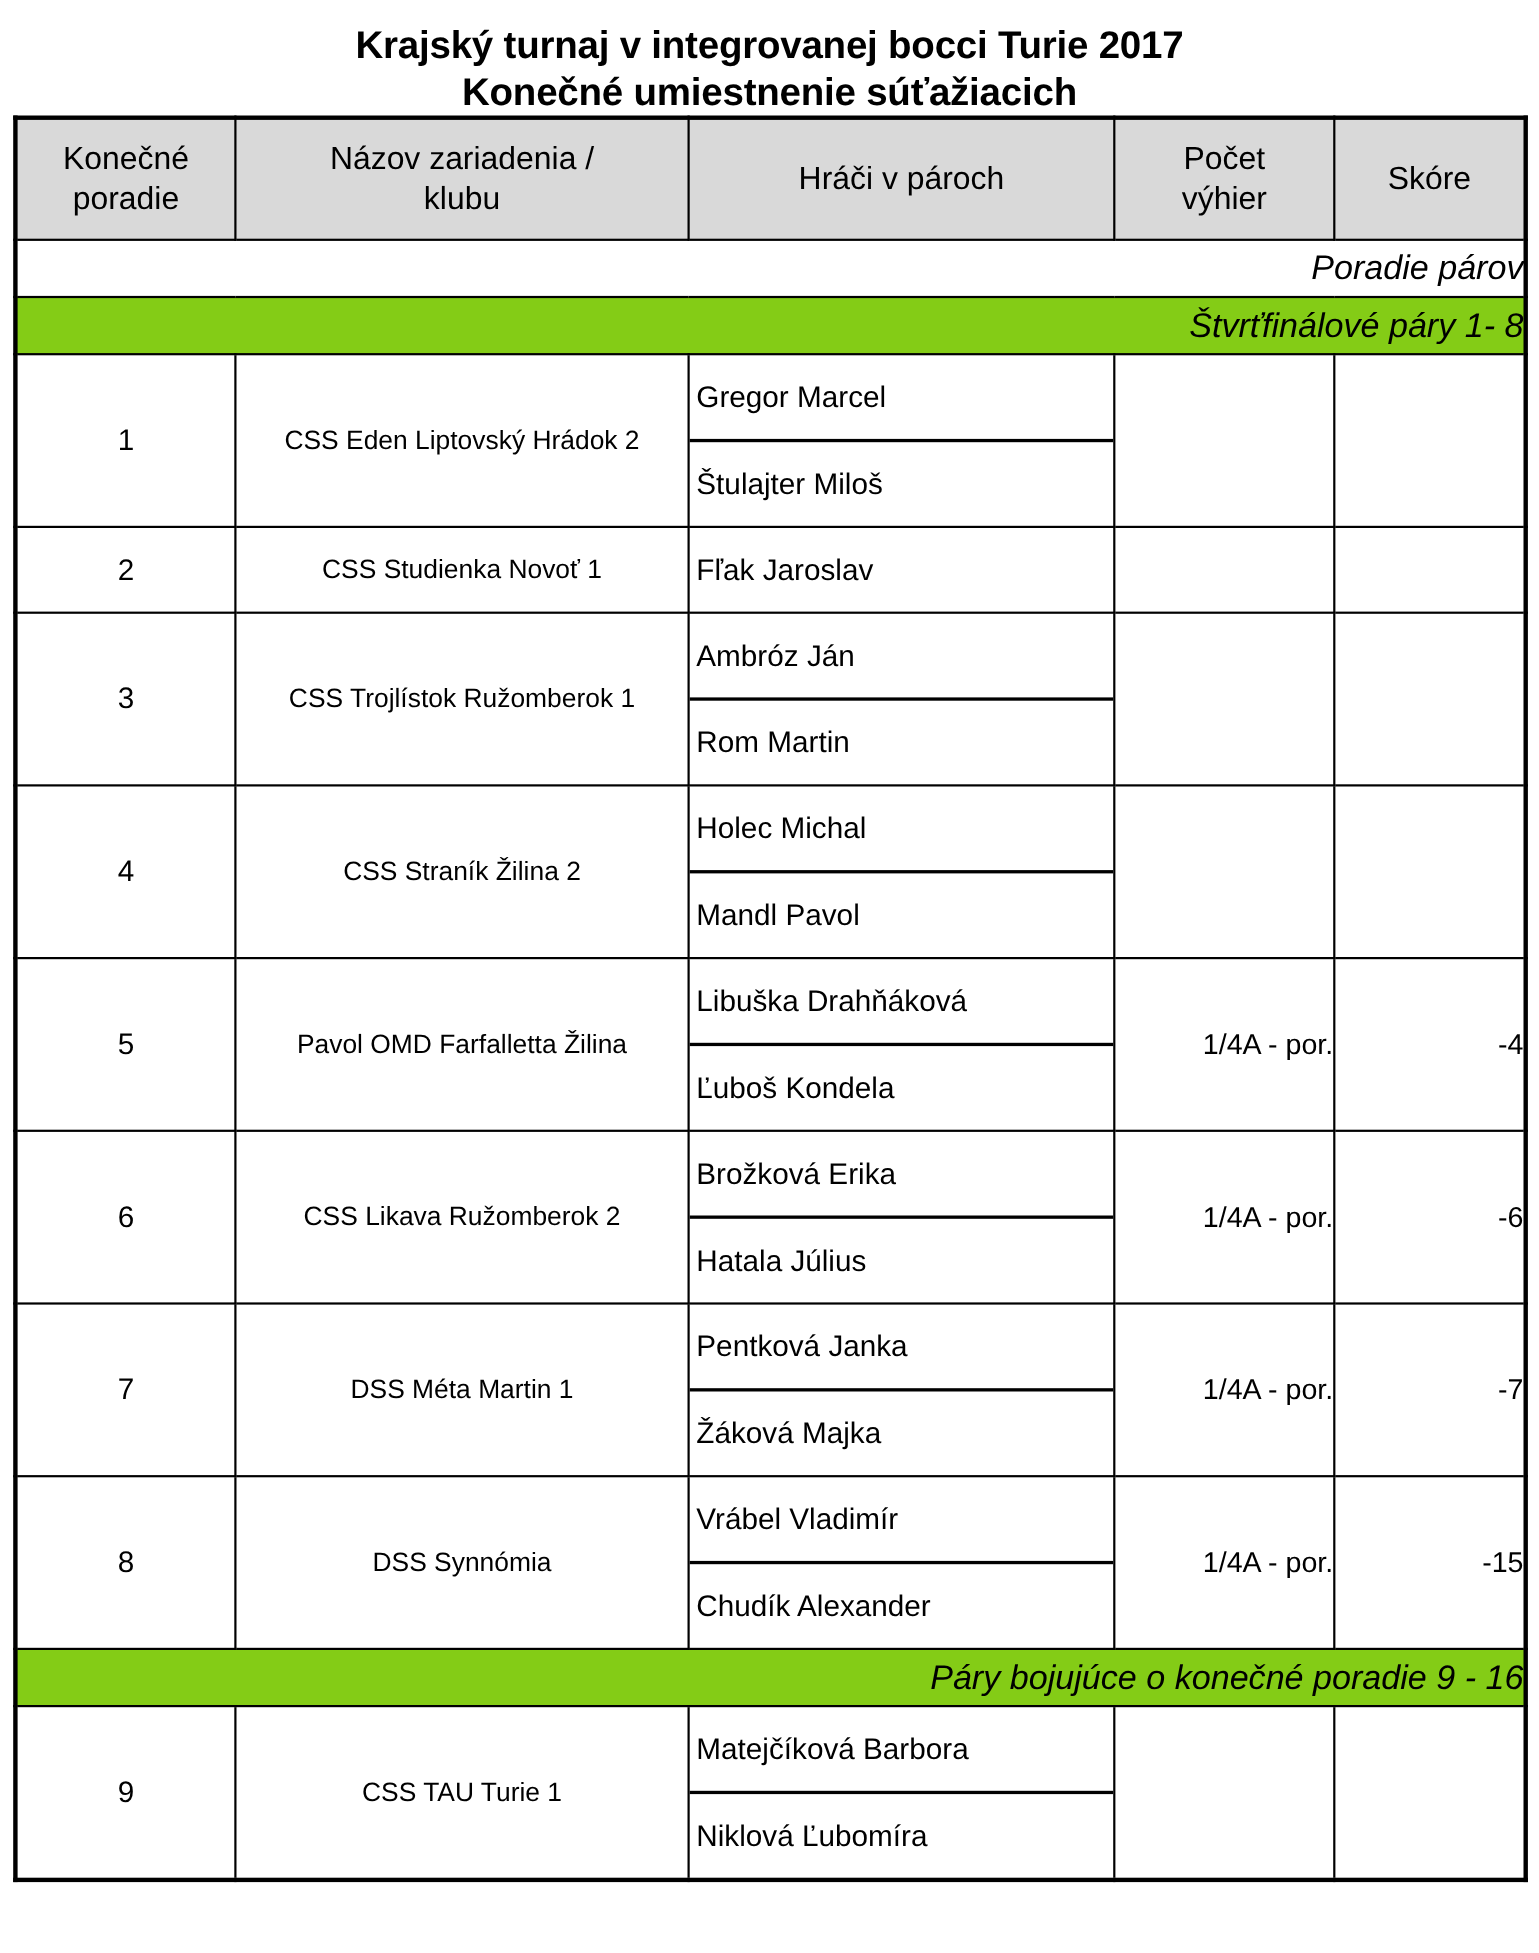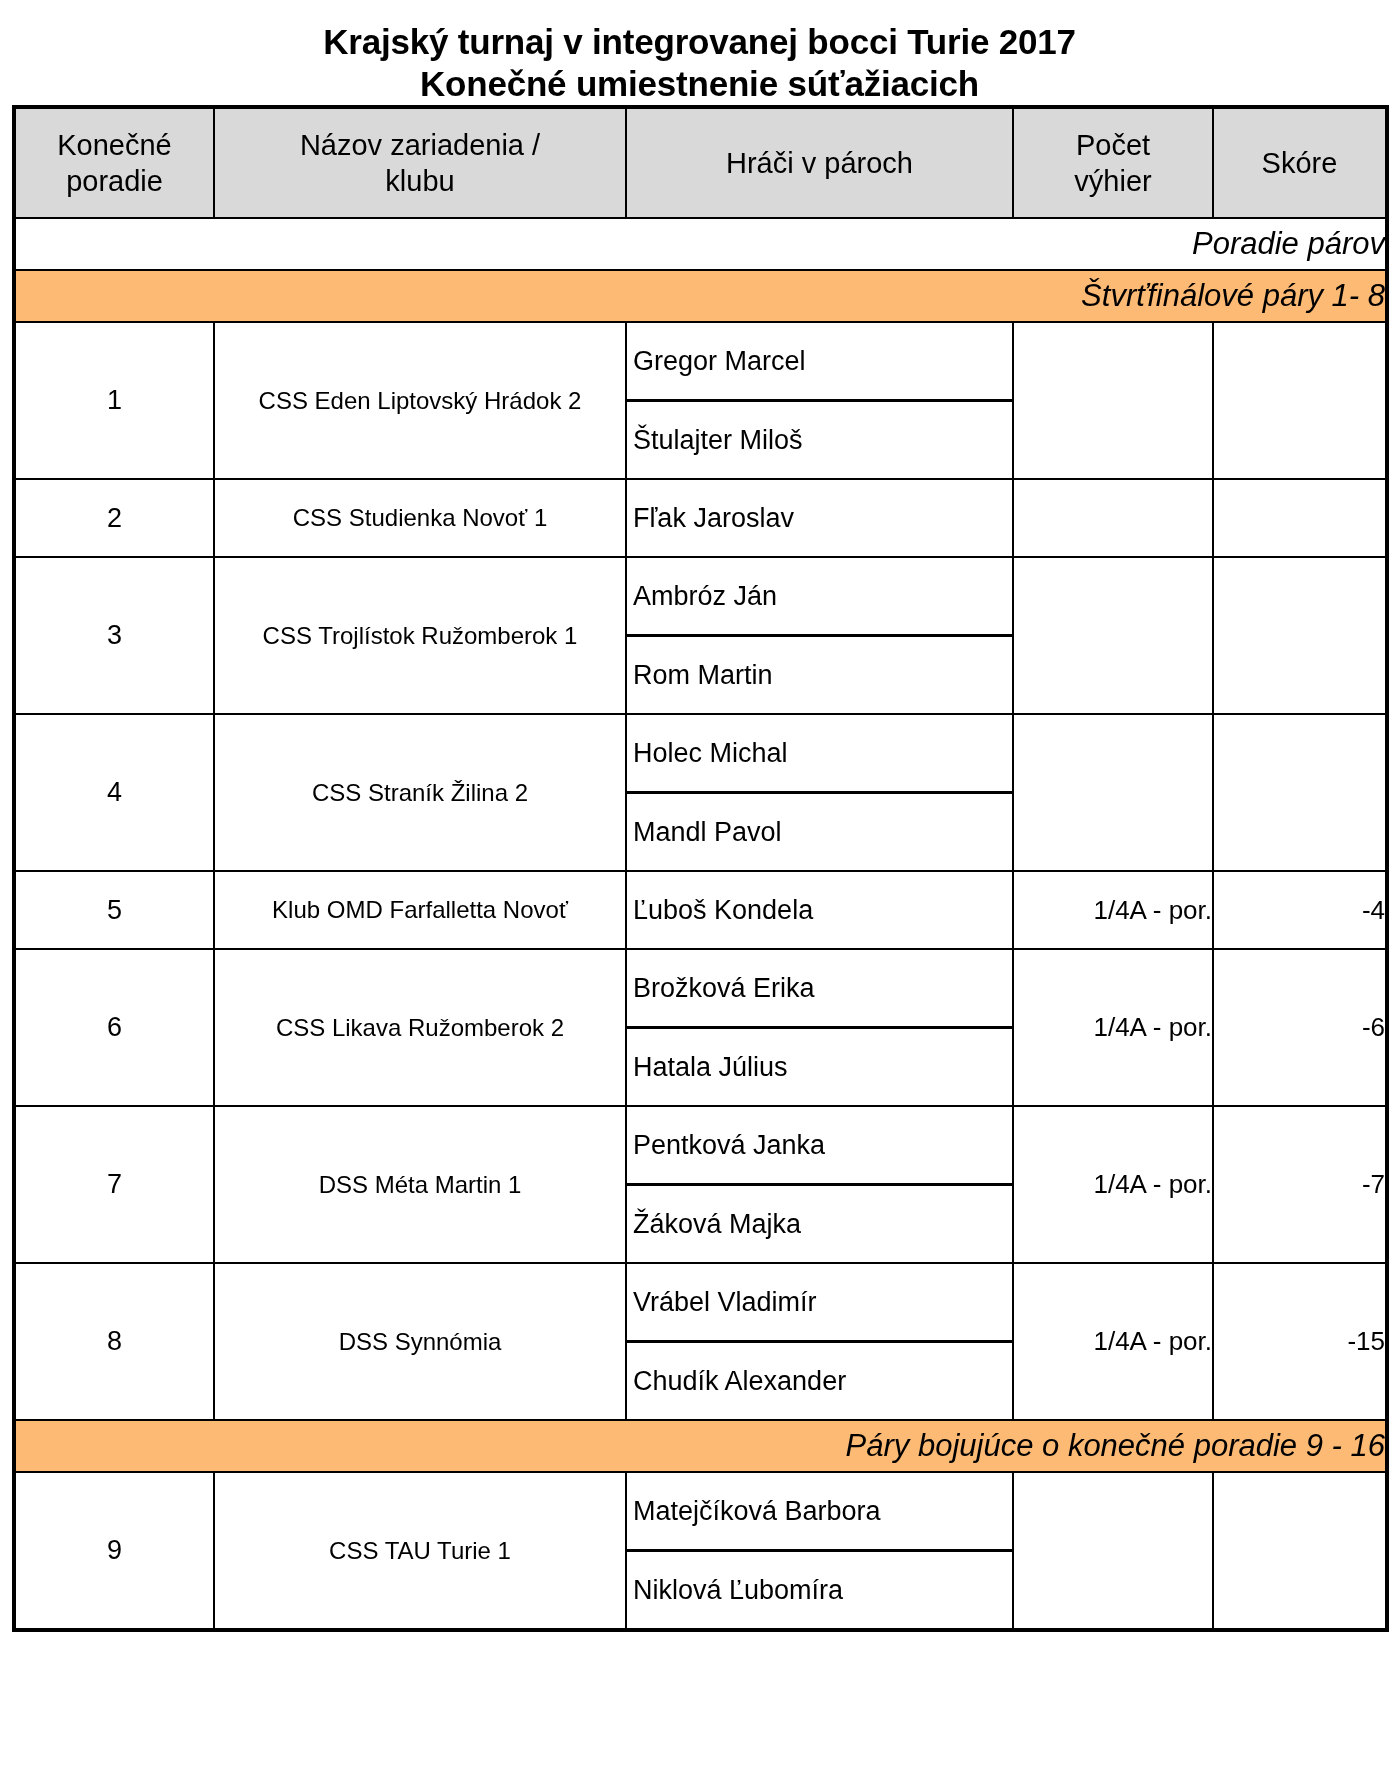--- a/index.html
+++ b/index.html
@@ -73,21 +73,21 @@
   
   td.banner {
     text-align: right;
     font-size: 31px;
     line-height: 34px;
     height: 50px;
     padding: 2px 0 6px 0;
     font-style: italic;
   }
   td.banner.plain { background: #ffffff; }
-  td.banner.shade { background: #fdba74; }
+  td.banner.shade { background: #84cc16; }
 
   
   td.rank {
     text-align: center;
     font-weight: bold;
     font-size: 27px;
   }
   td.club {
     text-align: center;
     font-size: 24px;
@@ -235,24 +235,27 @@
                     <td>Mandl Pavol</td>
                   </tr>
                 </tbody>
               </table>
             </td>
             <td class="wins"></td>
             <td class="score"></td>
           </tr>
           <tr class="pairrow">
             <td class="rank">5</td>
-            <td class="club">Klub OMD Farfalletta Novoť</td>
-            <td class="names">
-              <table class="pair">
-                <tbody>
+            <td class="club">Pavol OMD Farfalletta Žilina</td>
+            <td class="names">
+              <table class="pair">
+                <tbody>
+                  <tr>
+                    <td>Libuška Drahňáková</td>
+                  </tr>
                   <tr>
                     <td>Ľuboš Kondela</td>
                   </tr>
                 </tbody>
               </table>
             </td>
             <td class="wins">1/4A - por.</td>
             <td class="score">-4</td>
           </tr>
           <tr class="pairrow">

